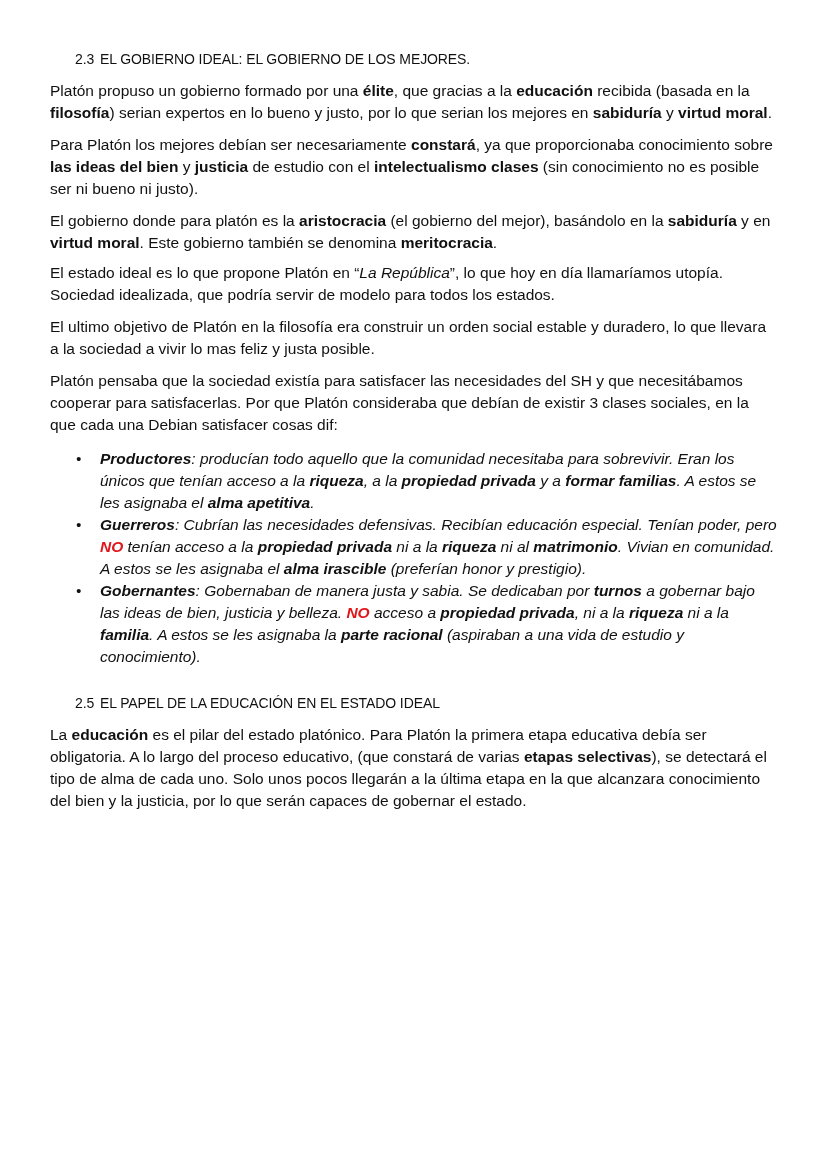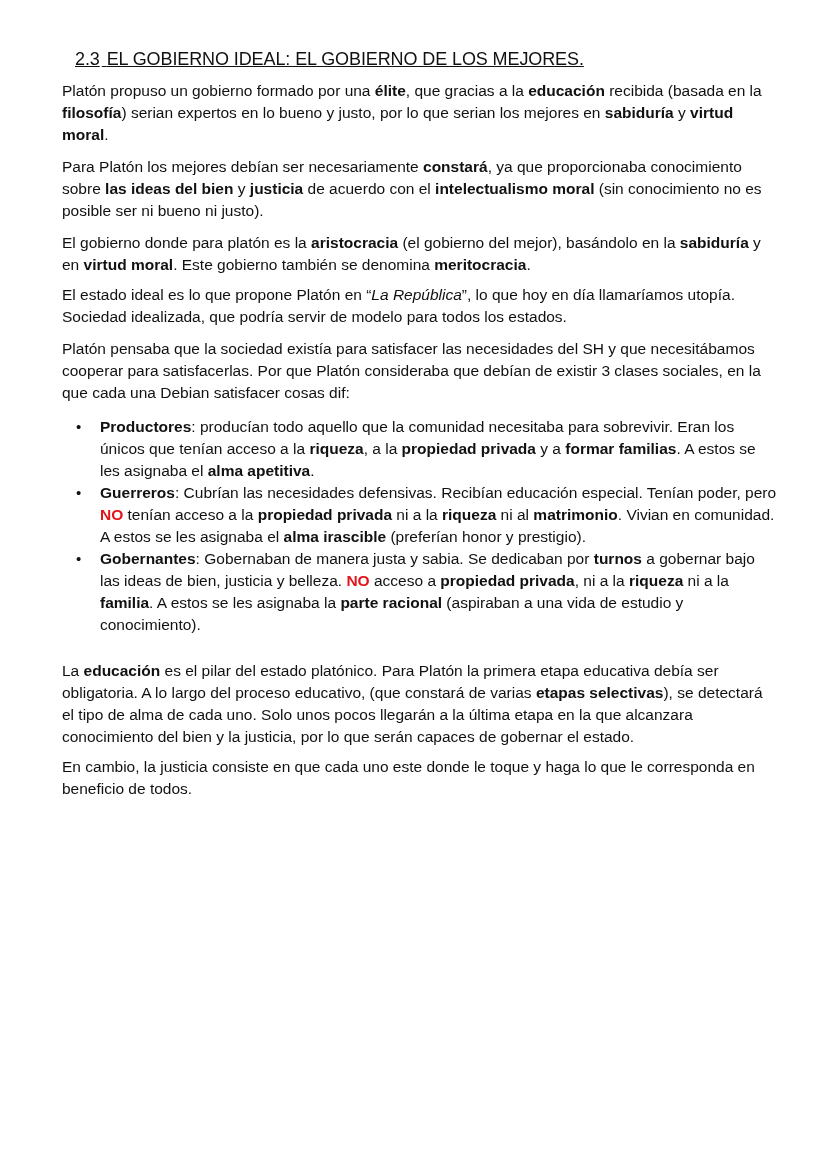--- a/index.html
+++ b/index.html
@@ -5,29 +5,28 @@
   html, body { margin: 0; padding: 0; background: #ffffff; }
   body {
     width: 828px; height: 1171px; overflow: hidden;
     font-family: "Liberation Sans", sans-serif;
     color: #111111;
     font-size: 15.5px;
     line-height: 22px;
   }
   .page { position: relative; padding: 48px 50px 0 50px; }
   .heading {
-    font-size: 18px;
+    font-size: 14px;
     font-weight: normal;
     margin: 0 0 10px 25px;
     letter-spacing: -0.1px;
-    text-decoration: underline;
   }
   .heading .num { margin-right: 2px; }
-  p { margin: 0 0 10px 12px; }
-  ul { margin: 0 0 10px 0; padding: 0 0 0 50px; list-style: none; }
+  p { margin: 0 0 10px 0; }
+  ul { margin: 0 0 10px 0; padding: 0 0 0 50px; list-style: none; font-style: italic; }
   li { position: relative; margin: 0; }
   li::before {
     content: "\2022";
     position: absolute;
     left: -24px;
     top: 0;
     font-size: 15px;
   }
   b { font-weight: bold; }
   i { }
@@ -37,29 +36,33 @@
 </head>
 <body>
 
 <div class="page">
 
   <div class="heading h23">
     <span class="num">2.3</span>
     <span>EL GOBIERNO IDEAL: EL GOBIERNO DE LOS MEJORES.</span>
   </div>
   <p><span>Platón propuso un gobierno formado por una </span><b>élite</b><span>, que gracias a la </span><b>educación</b><span> recibida (basada en la </span><b>filosofía</b><span>) serian expertos en lo bueno y justo, por lo que serian los mejores en </span><b>sabiduría</b><span> y </span><b>virtud moral</b><span>.</span></p>
-  <p><span>Para Platón los mejores debían ser necesariamente </span><b>constará</b><span>, ya que proporcionaba conocimiento sobre </span><b>las ideas del bien</b><span> y </span><b>justicia</b><span> de acuerdo con el </span><b>intelectualismo moral</b><span> (sin conocimiento no es posible ser ni bueno ni justo).</span></p>
+  <p><span>Para Platón los mejores debían ser necesariamente </span><b>constará</b><span>, ya que proporcionaba conocimiento sobre </span><b>las ideas del bien</b><span> y </span><b>justicia</b><span> de estudio con el </span><b>intelectualismo clases</b><span> (sin conocimiento no es posible ser ni bueno ni justo).</span></p>
   <p style="margin-bottom:8px"><span>El gobierno donde para platón es la </span><b>aristocracia</b><span> (el gobierno del mejor), basándolo en la </span><b>sabiduría</b><span> y en </span><b>virtud moral</b><span>. Este gobierno también se denomina </span><b>meritocracia</b><span>.</span></p>
 
   <p><span>El estado ideal es lo que propone Platón en “</span><i>La República</i><span>”, lo que hoy en día llamaríamos utopía. Sociedad idealizada, que podría servir de modelo para todos los estados.</span></p>
+  <p><span>El ultimo objetivo de Platón en la filosofía era construir un orden social estable y duradero, lo que llevara a la sociedad a vivir lo mas feliz y justa posible.</span></p>
   <p style="margin-bottom:12px"><span>Platón pensaba que la sociedad existía para satisfacer las necesidades del SH y que necesitábamos cooperar para satisfacerlas. Por que Platón consideraba que debían de existir 3 clases sociales, en la que cada una Debian satisfacer cosas dif:</span></p>
   <ul>
     <li><b>Productores</b><span>: producían todo aquello que la comunidad necesitaba para sobrevivir. Eran los únicos que tenían acceso a la </span><b>riqueza</b><span>, a la </span><b>propiedad privada</b><span> y a </span><b>formar familias</b><span>. A estos se les asignaba el </span><b>alma apetitiva</b><span>.</span></li>
     <li><b>Guerreros</b><span>: Cubrían las necesidades defensivas. Recibían educación especial. Tenían poder, pero </span><span class="red">NO</span><span> tenían acceso a la </span><b>propiedad privada</b><span> ni a la </span><b>riqueza</b><span> ni al </span><b>matrimonio</b><span>. Vivian en comunidad.  A estos se les asignaba el </span><b>alma irascible</b><span> (preferían honor y prestigio).</span></li>
     <li><b>Gobernantes</b><span>: Gobernaban de manera justa y sabia. Se dedicaban por </span><b>turnos</b><span> a gobernar bajo las ideas de bien, justicia y belleza. </span><span class="red">NO</span><span> acceso a </span><b>propiedad privada</b><span>, ni a la </span><b>riqueza</b><span> ni a la </span><b>familia</b><span>. A estos se les asignaba la </span><b>parte racional</b><span> (aspiraban a una vida de estudio y conocimiento).</span></li>
   </ul>
   <div style="height:14px"></div>
 
+  <div class="heading">
+    <span class="num">2.5</span>
+    <span>EL PAPEL DE LA EDUCACIÓN EN EL ESTADO IDEAL</span>
+  </div>
   <p style="margin-bottom:8px"><span>La </span><b>educación</b><span> es el pilar del estado platónico. Para Platón la primera etapa educativa debía ser obligatoria. A lo largo del proceso educativo, (que constará de varias </span><b>etapas selectivas</b><span>), se detectará el tipo de alma de cada uno. Solo unos pocos llegarán a la última etapa en la que alcanzara conocimiento del bien y la justicia, por lo que serán capaces de gobernar el estado.</span></p>
 
-  <p><span>En cambio, la justicia consiste en que cada uno este donde le toque y haga lo que le corresponda en beneficio de todos.</span></p>
 
 </div>
 
 </body></html>

